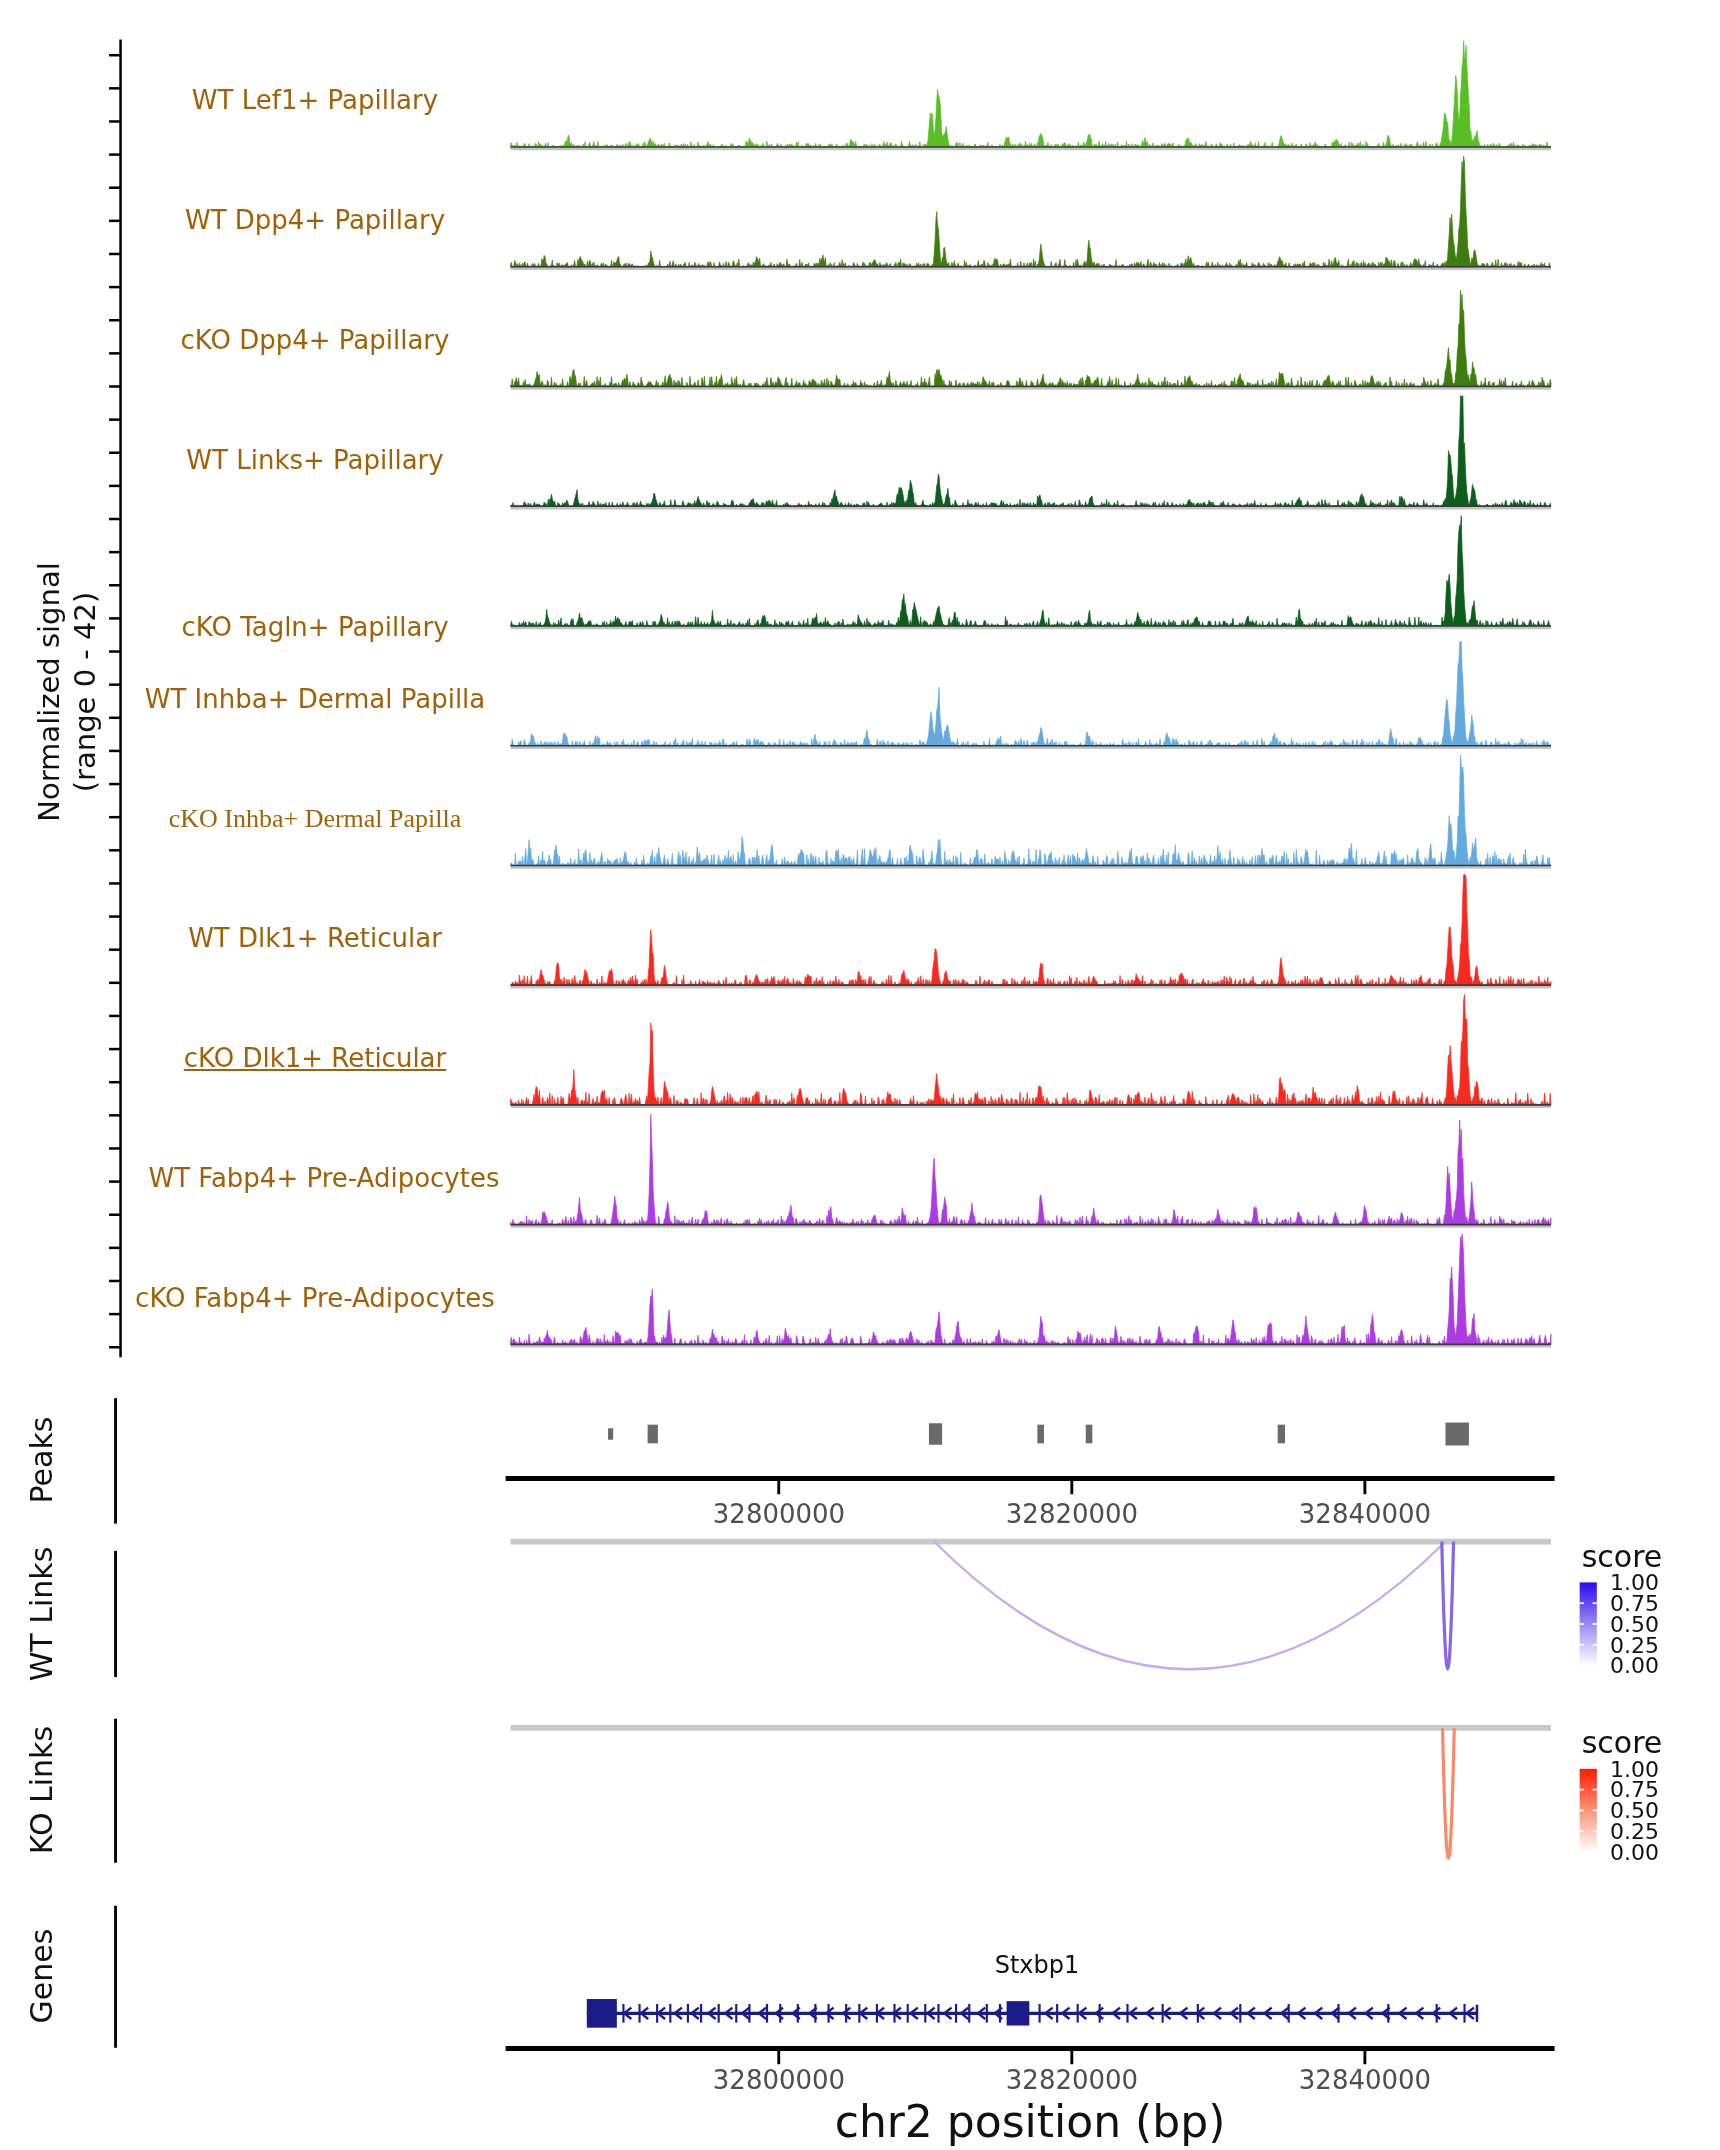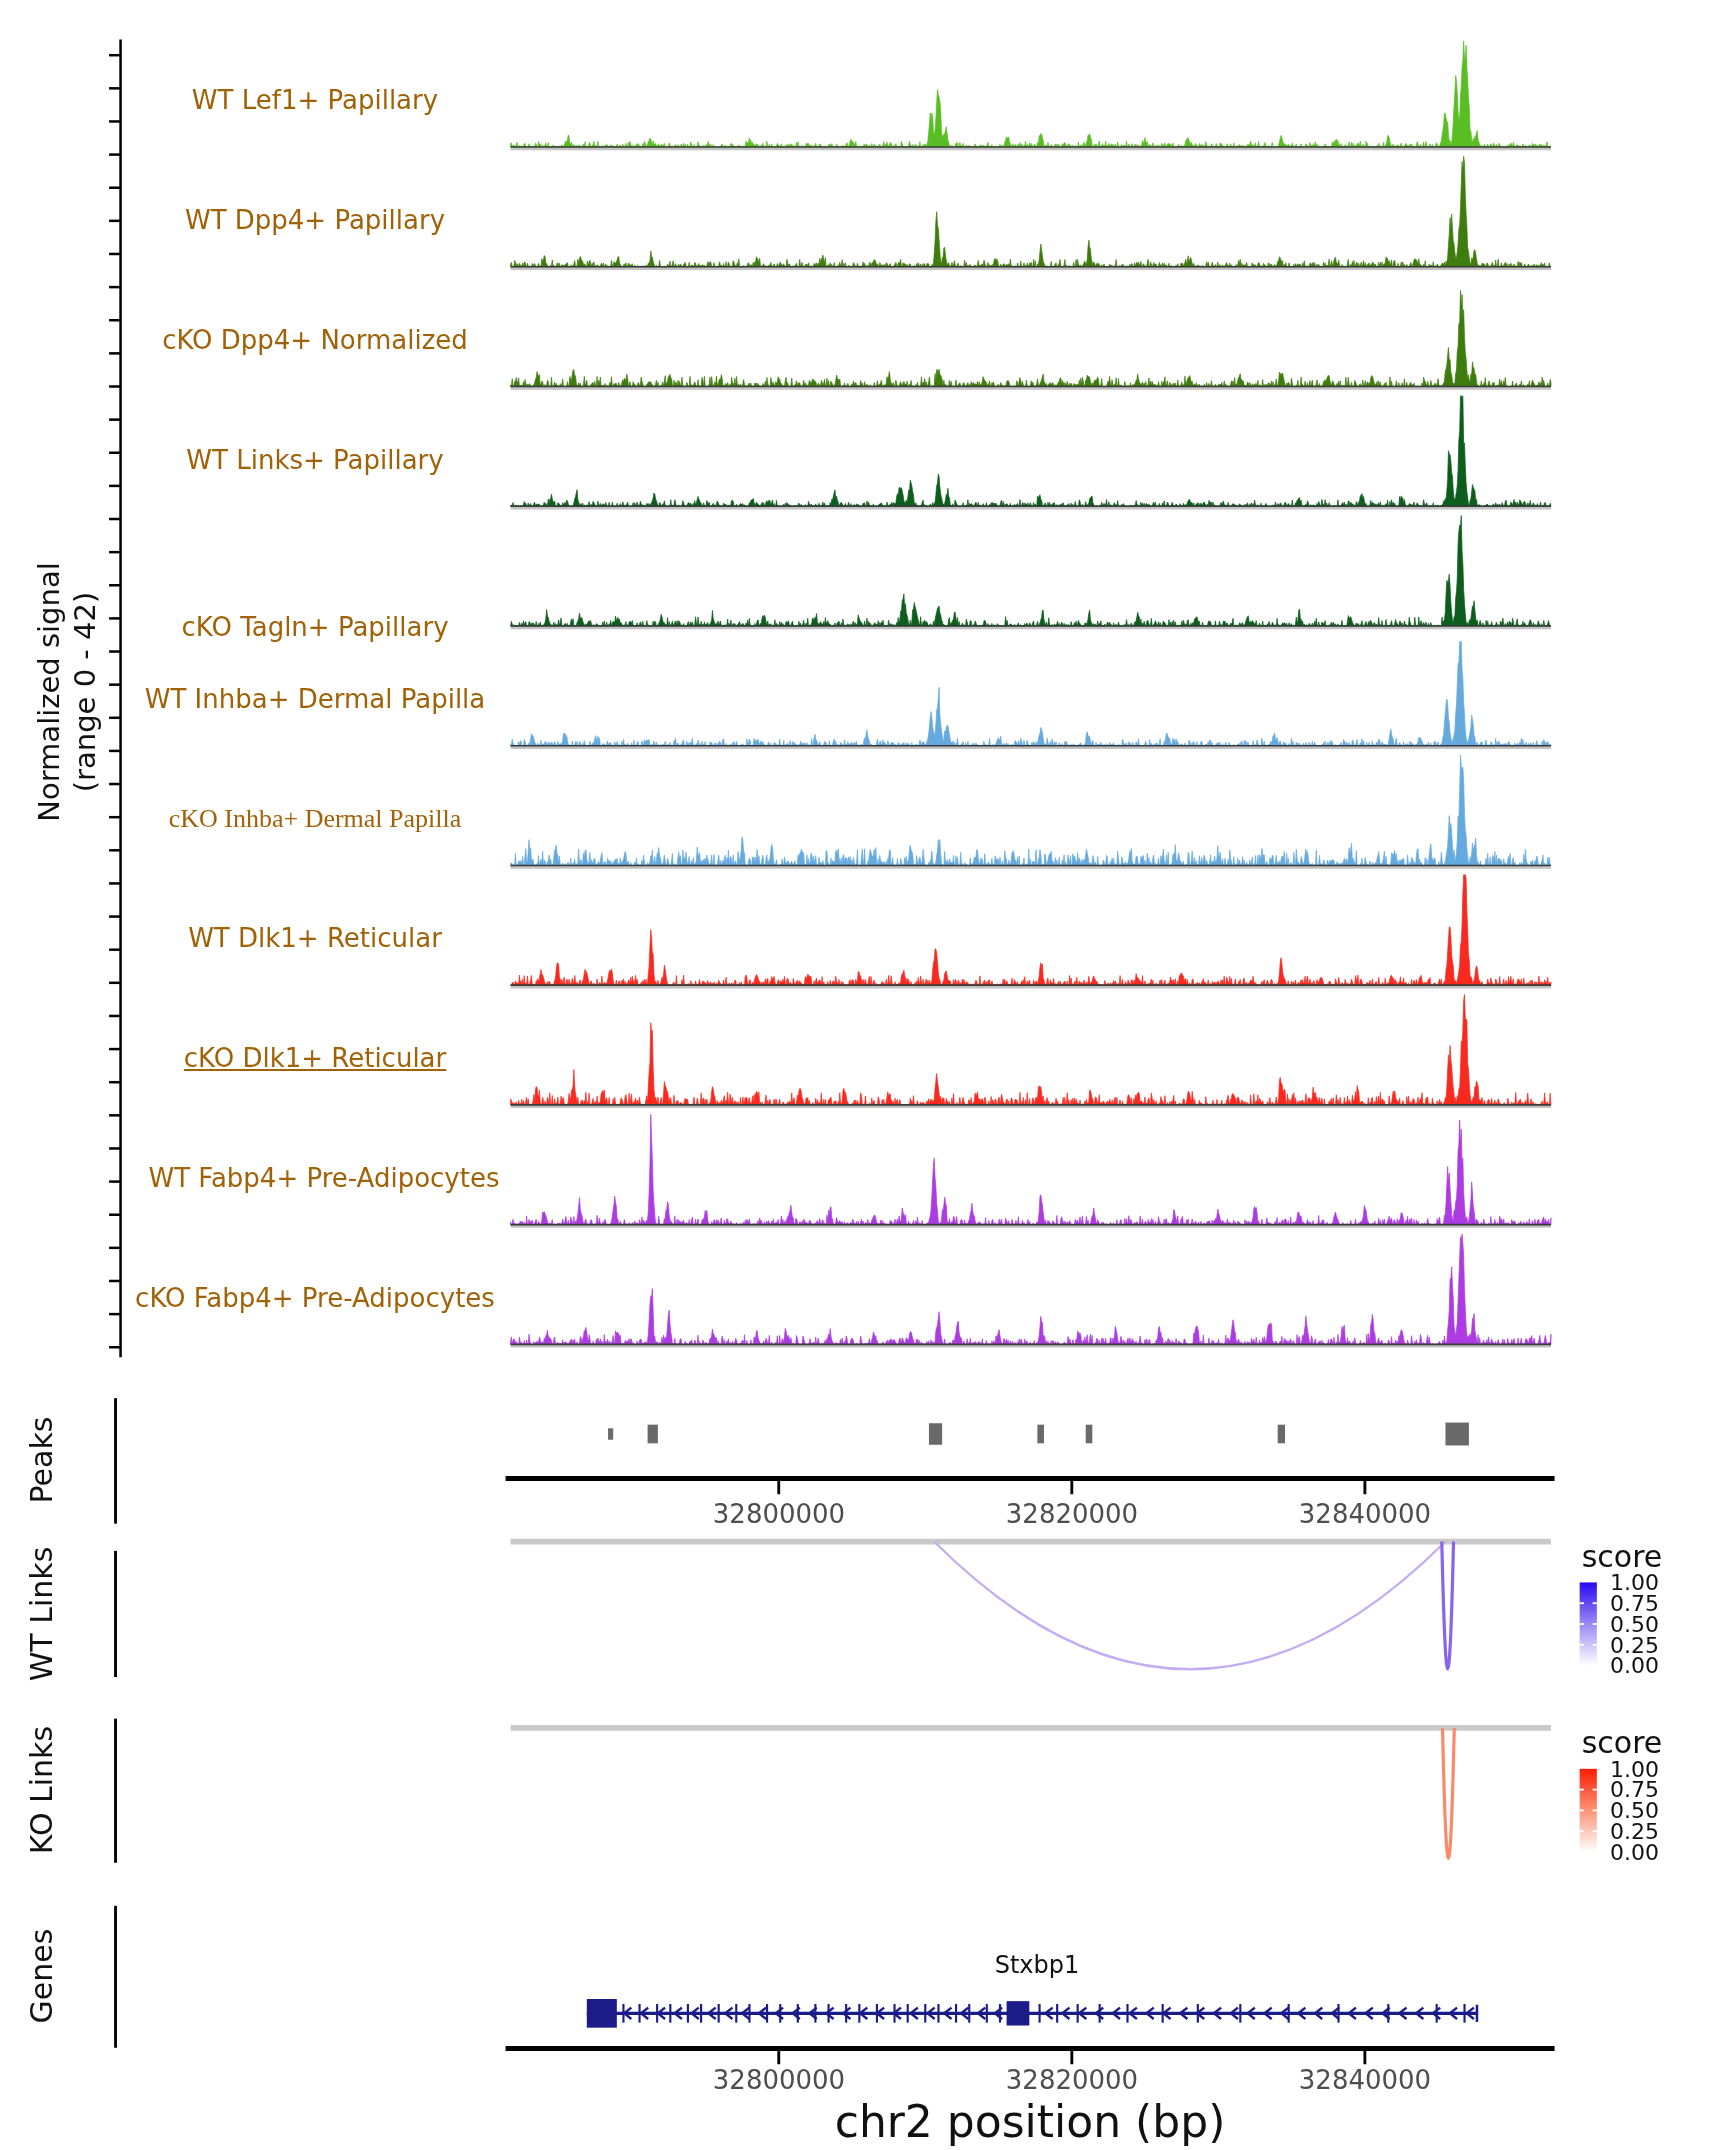--- a/index.html
+++ b/index.html
@@ -249,21 +249,21 @@
 <div class="abs rot" id="sec-wt">WT Links</div>
 <div class="abs rot" id="sec-ko">KO Links</div>
 <div class="abs rot" id="sec-genes">Genes</div>
 <div class="abs ctr" id="xlabel">chr2 position (bp)</div>
 <div class="abs ctr" id="gene-name">Stxbp1</div>
 <div class="abs ctr" id="legend-wt-title">score</div>
 <div class="abs ctr" id="legend-ko-title">score</div>
 
 <div class="abs track-label ctr" style="left: 315px; top: 100px;">WT Lef1+ Papillary</div>
 <div class="abs track-label ctr" style="left: 315px; top: 220px; text-align: right;">WT Dpp4+ Papillary</div>
-<div class="abs track-label ctr" style="left: 315px; top: 340px;">cKO Dpp4+ Normalized</div>
+<div class="abs track-label ctr" style="left: 315px; top: 340px;">cKO Dpp4+ Papillary</div>
 <div class="abs track-label ctr" style="left: 315px; top: 460px;">WT Links+ Papillary</div>
 <div class="abs track-label ctr" style="left: 315px; top: 579px; margin-top: 48px;">cKO Tagln+ Papillary</div>
 <div class="abs track-label ctr" style="left: 315px; top: 699px;">WT Inhba+ Dermal Papilla</div>
 <div class="abs track-label ctr" style="left: 315px; top: 819px; font-family: Liberation Serif, serif;">cKO Inhba+ Dermal Papilla</div>
 <div class="abs track-label ctr" style="left: 315px; top: 938px;">WT Dlk1+ Reticular</div>
 <div class="abs track-label ctr" style="left: 315px; top: 1058px; text-decoration: underline;">cKO Dlk1+ Reticular</div>
 <div class="abs track-label ctr" style="left: 315px; top: 1178px; margin-left: 9px;">WT Fabp4+ Pre-Adipocytes</div>
 <div class="abs track-label ctr" style="left: 315px; top: 1298px;">cKO Fabp4+ Pre-Adipocytes</div>
 <div class="abs tick-label ctr" style="left: 779px; top: 1514px;">32800000</div>
 <div class="abs tick-label ctr" style="left: 1072px; top: 1514px;">32820000</div>

